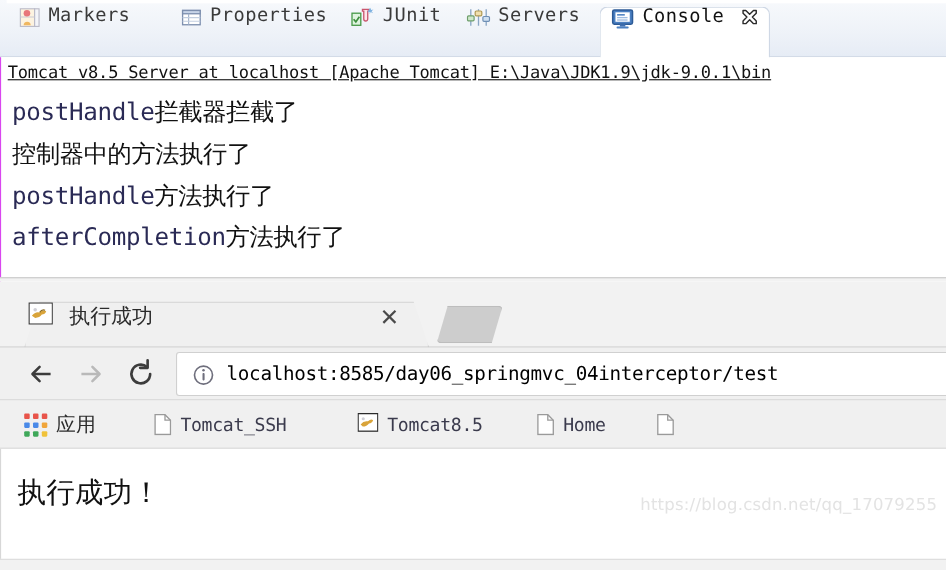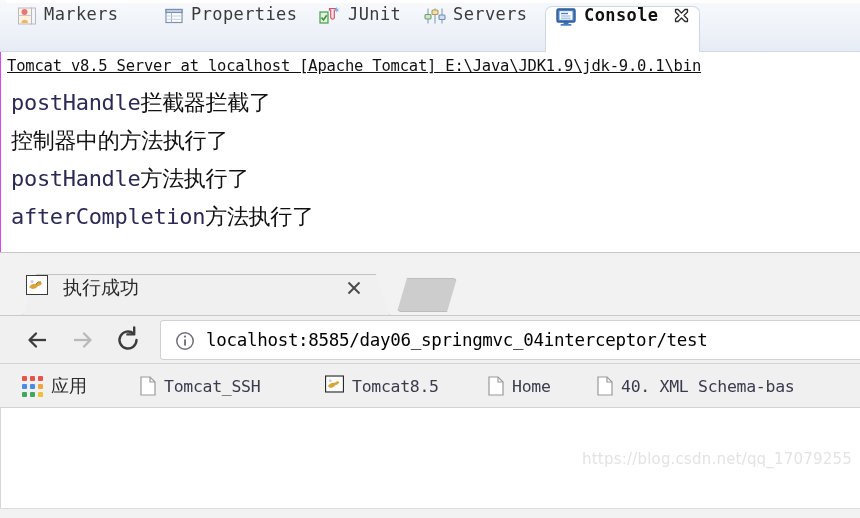--- a/index.html
+++ b/index.html
@@ -53,21 +53,21 @@
     color: #3a3a3a;
     letter-spacing: 0.4px;
     white-space: nowrap;
   }
   .etab.active {
     background: #ffffff;
     border: 1px solid #cfd8e5;
     border-bottom: none;
     border-radius: 7px 7px 0 0;
     color: #111;
-    font-weight: bold;
+    font-weight: normal;
     height: 47px;
   }
   .etab .tablabel { line-height: 1; }
   .etab-close {
     margin-left: 8px;
     width: 17px; height: 17px;
     flex: 0 0 auto;
   }
 
   
@@ -497,22 +497,22 @@
       <span>Home</span>
     </div>
 
     <div class="bm" style="left:597px;">
       <span>
         <svg class="pageicon" viewBox="0 0 16 20">
           <path d="M1 1 h9 l5 5 v13 h-14 z" fill="#ffffff" stroke="#9a9a9a" stroke-width="1.2"></path>
           <path d="M10 1 v5 h5" fill="none" stroke="#9a9a9a" stroke-width="1.2"></path>
         </svg>
       </span>
-      <span>40.  XML Schema-bas</span>
     </div>
   </div>
 
   <div id="page-area">
+    <div id="page-text">执行成功！</div>
     <div id="watermark">https://blog.csdn.net/qq_17079255</div>
   </div>
 </div>
 
 <div id="page-bottom-strip"></div>
 
 </body></html>

